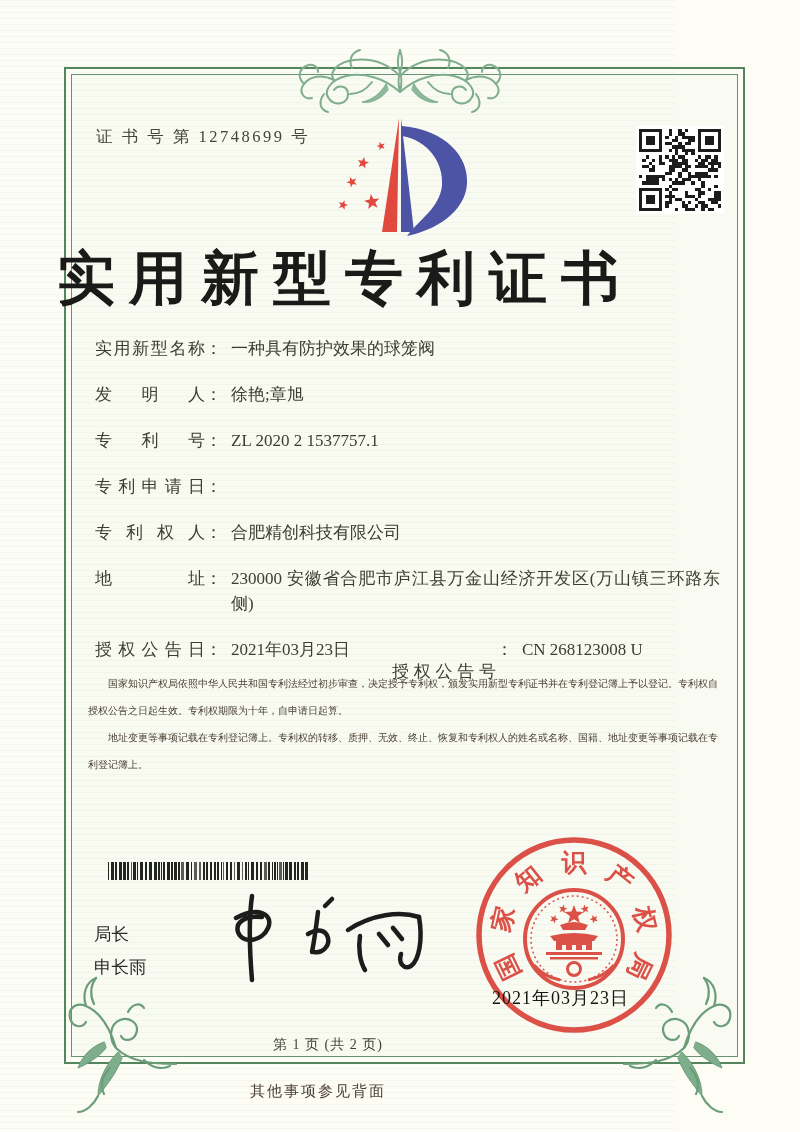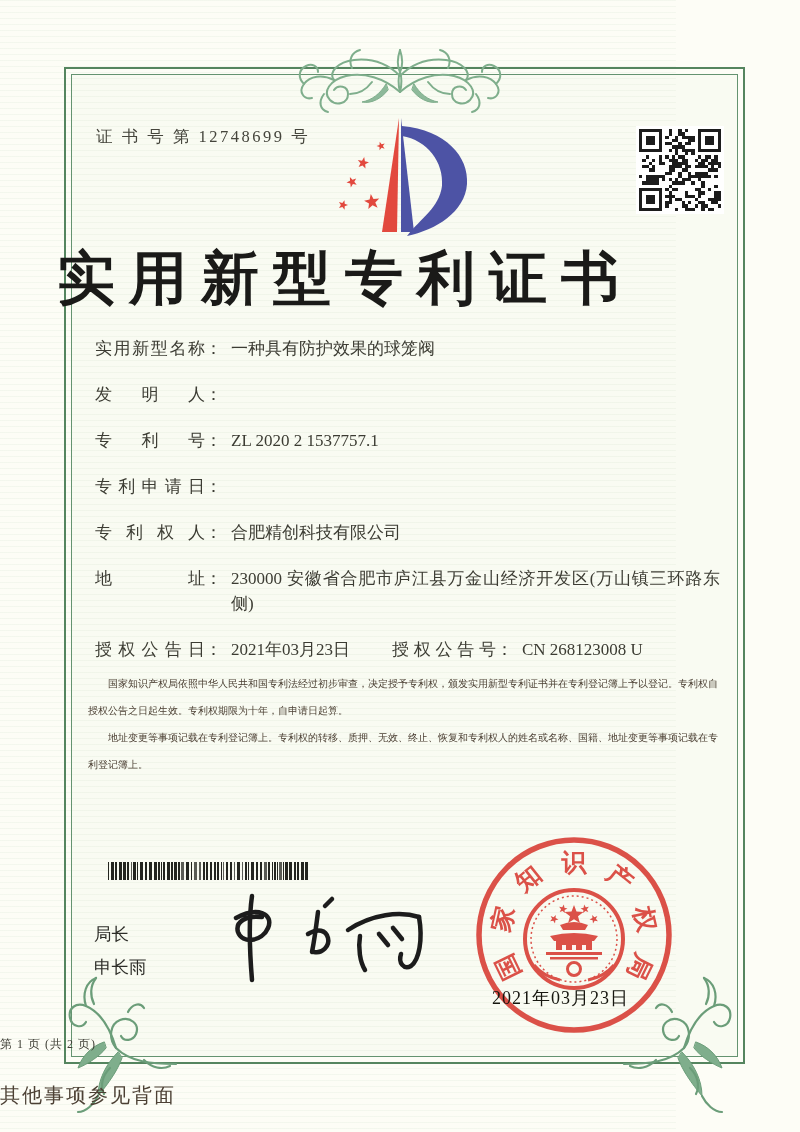--- a/index.html
+++ b/index.html
@@ -34,42 +34,42 @@
     font-size:58px; font-weight:600; letter-spacing:14px; text-indent:14px; color:#1a1a18; }
 
   .fields { position:absolute; z-index:3; left:95px; top:336px; width:625px;
     font-size:17px; color:#3c3c33; }
   .field-row { display:flex; margin-bottom:21px; line-height:25px; }
   .field-label { display:inline-block; width:110px; text-align:justify; text-align-last:justify; }
   .colon { display:inline-block; margin-right:9px; }
   .field-value { flex:1; max-width:545px; text-align:justify; }
   .grant-row { display:flex; line-height:25px; margin-top:1px; }
   .grant-pair2 { margin-left:42px; display:flex; }
-  .grant-pair2 .field-label { width:104px; }
+  .grant-pair2 .field-label { width:104px;margin-top:22px; }
 
   .body-text { position:absolute; z-index:3; left:88px; top:670px; width:630px;
     font-size:10px; line-height:27px; color:#4c4034; text-align:justify; }
   .body-text p { text-indent:2em; }
 
   .barcode { position:absolute; z-index:3; left:108px; top:862px; }
   .signer { position:absolute; z-index:3; left:94px; top:918px;
     font-size:17.5px; color:#2d2d28; line-height:33px; }
   .signature { position:absolute; z-index:4; left:222px; top:884px; }
 
   .seal { position:absolute; z-index:4; left:472px; top:833px; width:205px; height:205px; opacity:0.93; }
   .seal svg { position:absolute; left:0; top:0; }
   .seal-char { position:absolute; color:#d9453c; font-weight:700; font-size:25px;
     font-family:"Liberation Serif","DejaVu Serif",serif; }
   .seal-date { position:absolute; z-index:5; left:492px; top:986px;
     font-size:18px; color:#16160f; letter-spacing:1px; }
 
-  .page-num { position:absolute; z-index:3; left:0; right:20px; top:1036px; 
-    font-size:12px; color:#3f3f36; letter-spacing:1px; }
-  .back-note { position:absolute; z-index:3; left:0; right:40px; top:1082px; 
-    font-size:20px; color:#4c4034; letter-spacing:2px; }
+  .page-num { position:absolute; z-index:3; left:0; right:20px; top:1036px; text-align:center;
+    font-size:14px; color:#3f3f36; letter-spacing:1px; }
+  .back-note { position:absolute; z-index:3; left:0; right:40px; top:1082px; text-align:center;
+    font-size:15px; color:#4c4034; letter-spacing:2px; }
 </style>
 </head>
 <body>
 
 <div class="page">
 
   <div class="border-outer"></div>
   <div class="border-inner"></div>
 
   <div class="ornament" style="left:288px; top:34px;">
@@ -342,20 +342,21 @@
 
   <div class="fields">
     <div class="field-row">
       <span class="field-label">实用新型名称</span>
         <span class="colon">：</span>
       <span class="field-value">一种具有防护效果的球笼阀</span>
     </div>
     <div class="field-row">
       <span class="field-label">发明人</span>
         <span class="colon">：</span>
+      <span class="field-value">徐艳;章旭</span>
     </div>
     <div class="field-row">
       <span class="field-label">专利号</span>
         <span class="colon">：</span>
       <span class="field-value">ZL 2020 2 1537757.1</span>
     </div>
     <div class="field-row">
       <span class="field-label">专利申请日</span>
         <span class="colon">：</span>
     </div>

